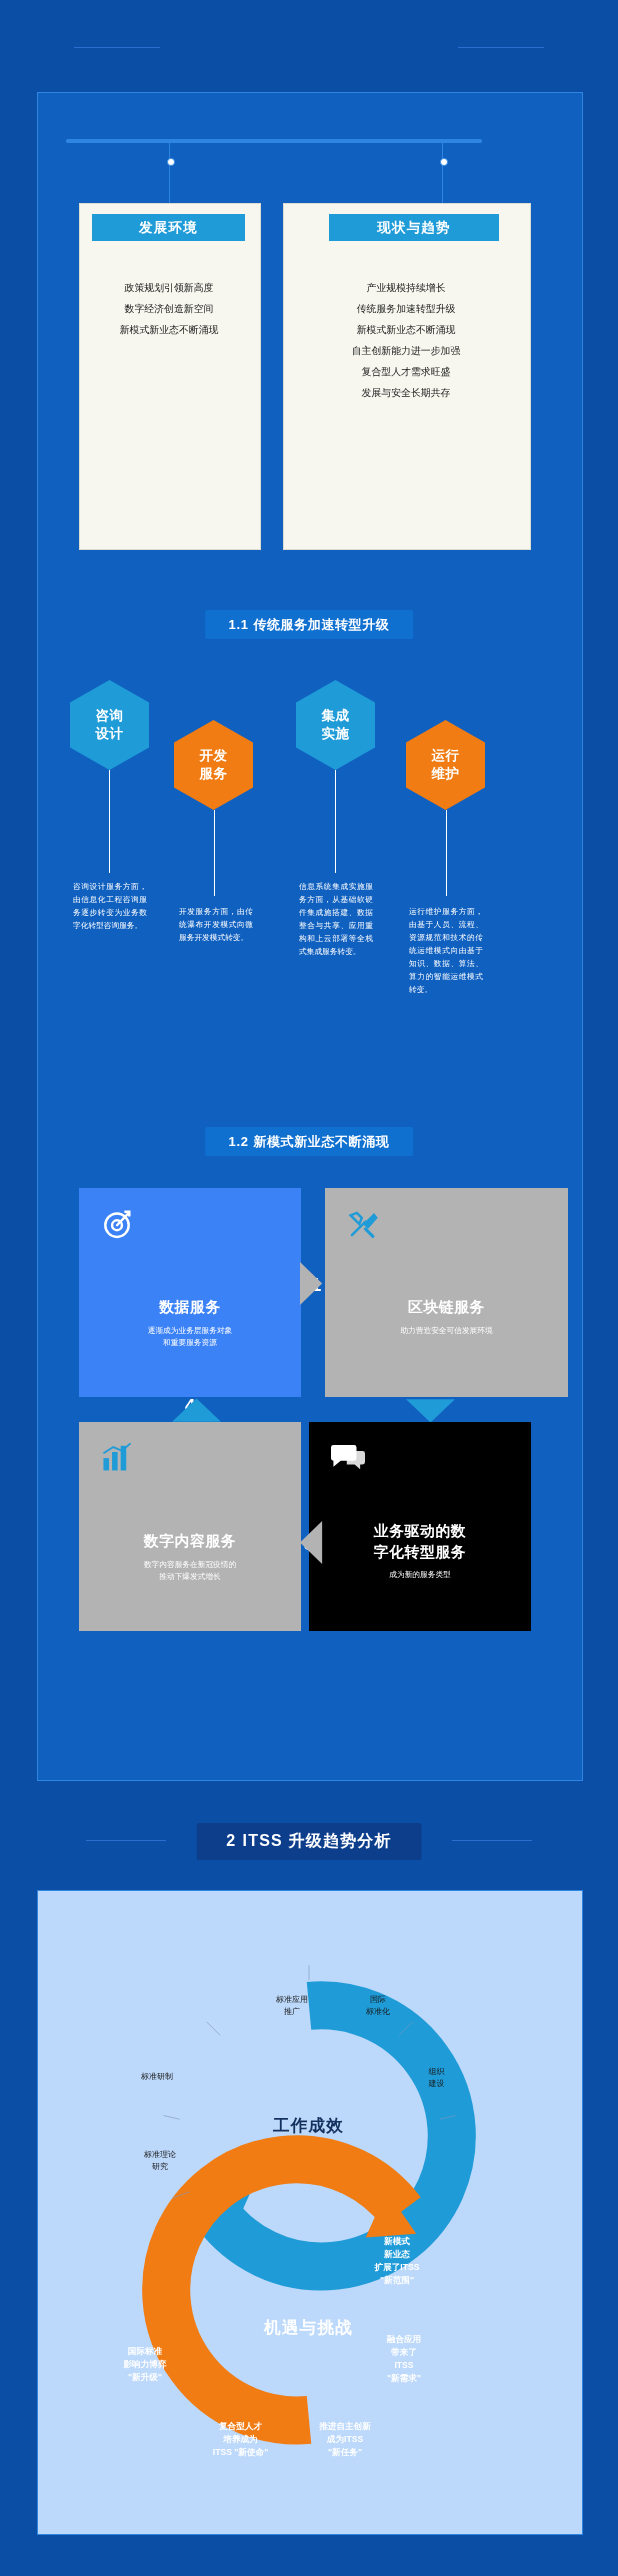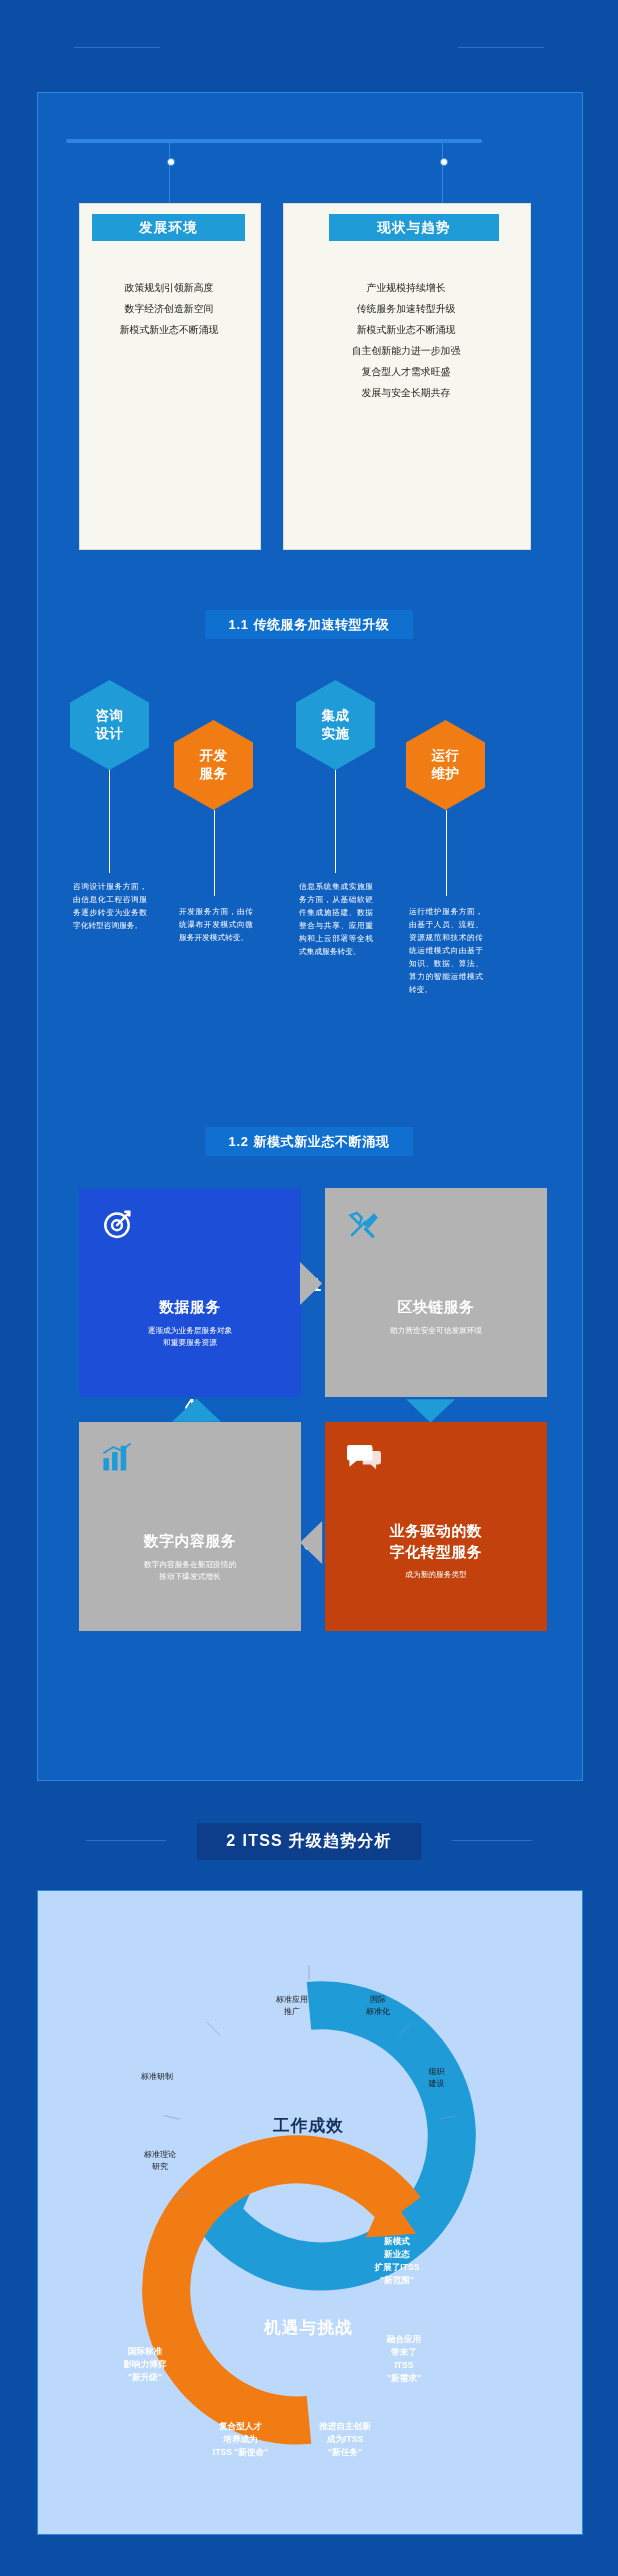--- a/index.html
+++ b/index.html
@@ -204,55 +204,55 @@
 
   <div class="hex-text" style="left:73px;top:880px;width:74px;">咨询设计服务方面，由信息化工程咨询服务逐步转变为业务数字化转型咨询服务。</div>
   <div class="hex-text" style="left:179px;top:905px;width:74px;">开发服务方面，由传统瀑布开发模式向微服务开发模式转变。</div>
   <div class="hex-text" style="left:299px;top:880px;width:74px;">信息系统集成实施服务方面，从基础软硬件集成施搭建、数据整合与共享、应用重构和上云部署等全栈式集成服务转变。</div>
   <div class="hex-text" style="left:409px;top:905px;width:74px;">运行维护服务方面，由基于人员、流程、资源规范和技术的传统运维模式向由基于知识、数据、算法、算力的智能运维模式转变。</div>
 
   <div class="sub-pill" style="top:1127px;">
     <span class="n">1.2</span><span>新模式新业态不断涌现</span>
   </div>
 
-  <div class="quad" style="left:79px;top:1188px;width:222px;height:209px;background:#1d4ed8;">
+  <div class="quad" style="left:79px;top:1188px;width:222px;height:209px;background:#3b82f6;">
     <span class="q-icon" style="left:22px;top:19.7px;">
       <svg width="32" height="32" viewBox="0 0 52 52">
           <circle cx="26" cy="28" r="19" fill="none" stroke="#ffffff" stroke-width="4"></circle>
           <circle cx="26" cy="28" r="8" fill="none" stroke="#ffffff" stroke-width="4"></circle>
           <path d="M26 28 L44 9" stroke="#ffffff" stroke-width="4" stroke-linecap="round"></path>
           <path d="M38 6 l8 0 0 8" fill="none" stroke="#ffffff" stroke-width="4"></path>
         </svg>
     </span>
     <span class="q-title" style="top:110px;">数据服务</span>
     <span class="q-sub" style="top:137px;white-space:pre-line;">逐渐成为业务层服务对象
 和重要服务资源</span>
   </div>
   <span class="q-num" style="left:311px;top:1274px;">1</span>
   <svg style="position:absolute;left:300px;top:1262px;" width="24.6" height="43" viewBox="0 0 40 70">
       <polygon points="0,0 36,35 0,70" fill="#b3b3b3"></polygon>
     </svg>
 
-  <div class="quad" style="left:325px;top:1188px;width:222px;height:209px;background:#b3b3b3;">
+  <div class="quad" style="left:325px;top:1188px;width:222px;height:209px;background:#b3b3b3;padding-left:21px;">
     <span class="q-icon" style="left:22px;top:19.7px;">
       <svg width="32" height="32" viewBox="0 0 52 52">
           <path d="M8 44 L30 22 M6 12 l10 -4 8 8 -4 10 -14 -14z" stroke="#1f9bd8" stroke-width="4" fill="none" stroke-linecap="round"></path>
           <path d="M44 8 L26 26 l8 8 L50 16z" fill="#1f9bd8"></path>
           <path d="M42 46 L30 34" stroke="#1f9bd8" stroke-width="5" stroke-linecap="round"></path>
         </svg>
     </span>
     <span class="q-title" style="top:110px;">区块链服务</span>
     <span class="q-sub" style="top:137px;white-space:pre-line;">助力营造安全可信发展环境</span>
   </div>
   <span class="q-num" style="left:421px;top:1419px;">2</span>
   <svg style="position:absolute;left:406px;top:1399px;" width="49" height="26" viewBox="0 0 80 42">
       <polygon points="80,0 40,38 0,0" fill="#1f9bd8"></polygon>
     </svg>
 
-  <div class="quad" style="left:325px;top:1422px;width:222px;height:209px;background:#c2410c;">
+  <div class="quad" style="left:309px;top:1422px;width:222px;height:209px;background:#000000;">
     <span class="q-icon" style="left:22px;top:18.5px;">
       <svg width="34" height="31" viewBox="0 0 56 50">
           <path d="M4 6 h34 a4 4 0 0 1 4 4 v18 a4 4 0 0 1 -4 4 h-22 l-12 10 v-10 a4 4 0 0 1 -4 -4 v-18 a4 4 0 0 1 4 -4z" fill="#ffffff"></path>
           <path d="M26 16 h26 a4 4 0 0 1 4 4 v14 a4 4 0 0 1 -4 4 h-4 v8 l-9 -8 h-13z" fill="#ffffff" opacity="0.85"></path>
         </svg>
     </span>
     <span class="q-title" style="top:99px;white-space:pre-line;line-height:21px;">业务驱动的数
 字化转型服务</span>
     <span class="q-sub" style="top:147px;white-space:pre-line;">成为新的服务类型</span>
   </div>

